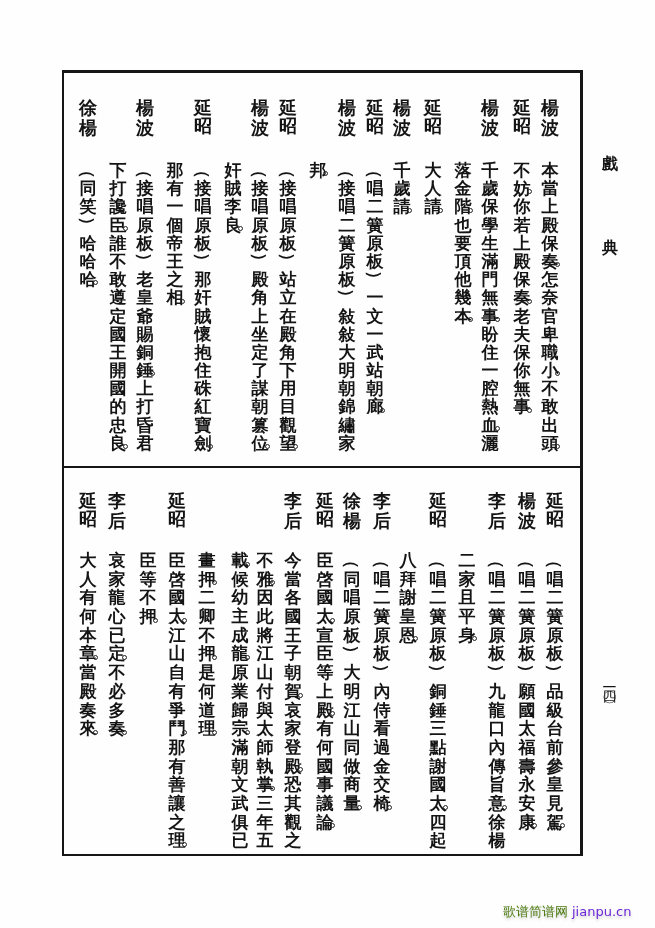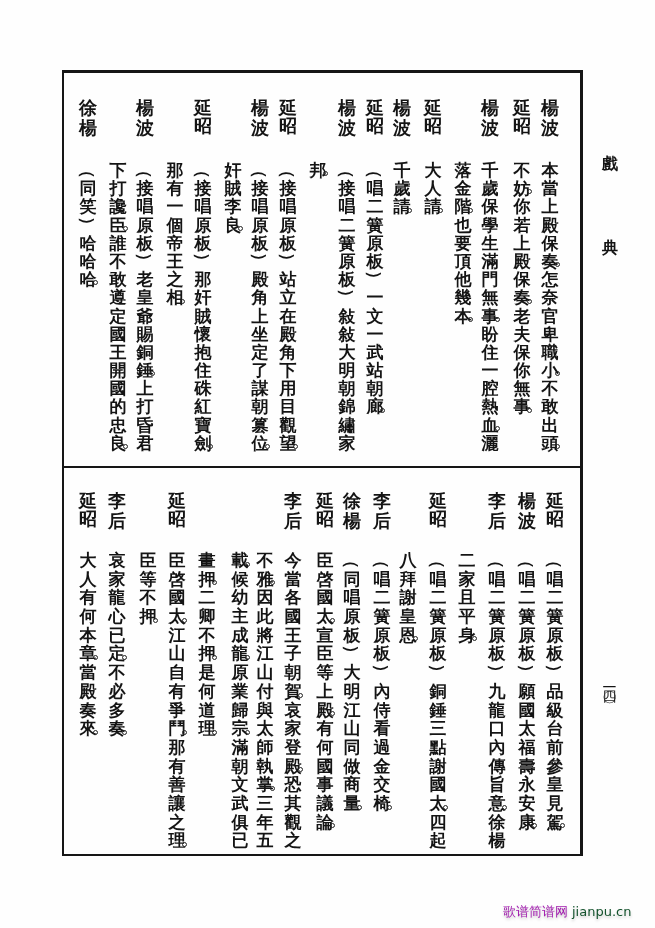--- a/index.html
+++ b/index.html
@@ -38,22 +38,22 @@
   .page-no {
     position: absolute; left: 603px; top: 680px; width: 14px;
     writing-mode: vertical-rl; text-orientation: upright;
     font-size: 14px; line-height: 14px; letter-spacing: 0;
   }
   .watermark {
     position: absolute; left: 503px; top: 903px; white-space: nowrap;
     font-family: "DejaVu Sans", sans-serif; font-size: 13px;
     text-shadow: 0 2px 3px rgba(0,0,0,0.22);
   }
-  .wm-name { color: #a21caf; font-family: "DejaVu Serif", serif; }
-  .wm-domain { color: #14532d; margin-left: 4px; }
+  .wm-name { color: #4d7c0f; font-family: "DejaVu Serif", serif; }
+  .wm-domain { color: #6d28d9; margin-left: 4px; }
 </style>
 </head>
 <body>
 
 <div id="page">
 
   <div class="rule" style="left:62px;top:70px;width:521px;height:3px;"></div>
   <div class="rule" style="left:580px;top:70px;width:3px;height:786px;"></div>
   <div class="rule" style="left:62px;top:70px;width:2px;height:786px;"></div>
   <div class="rule" style="left:62px;top:854px;width:521px;height:2px;"></div>

